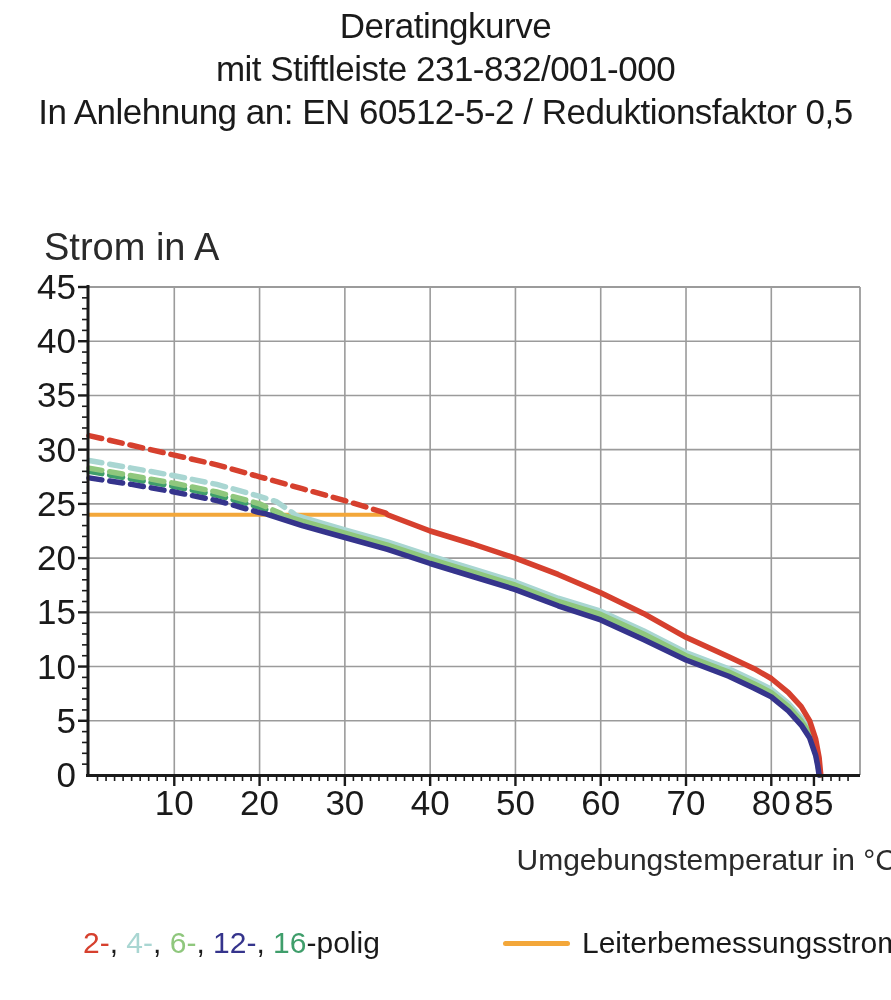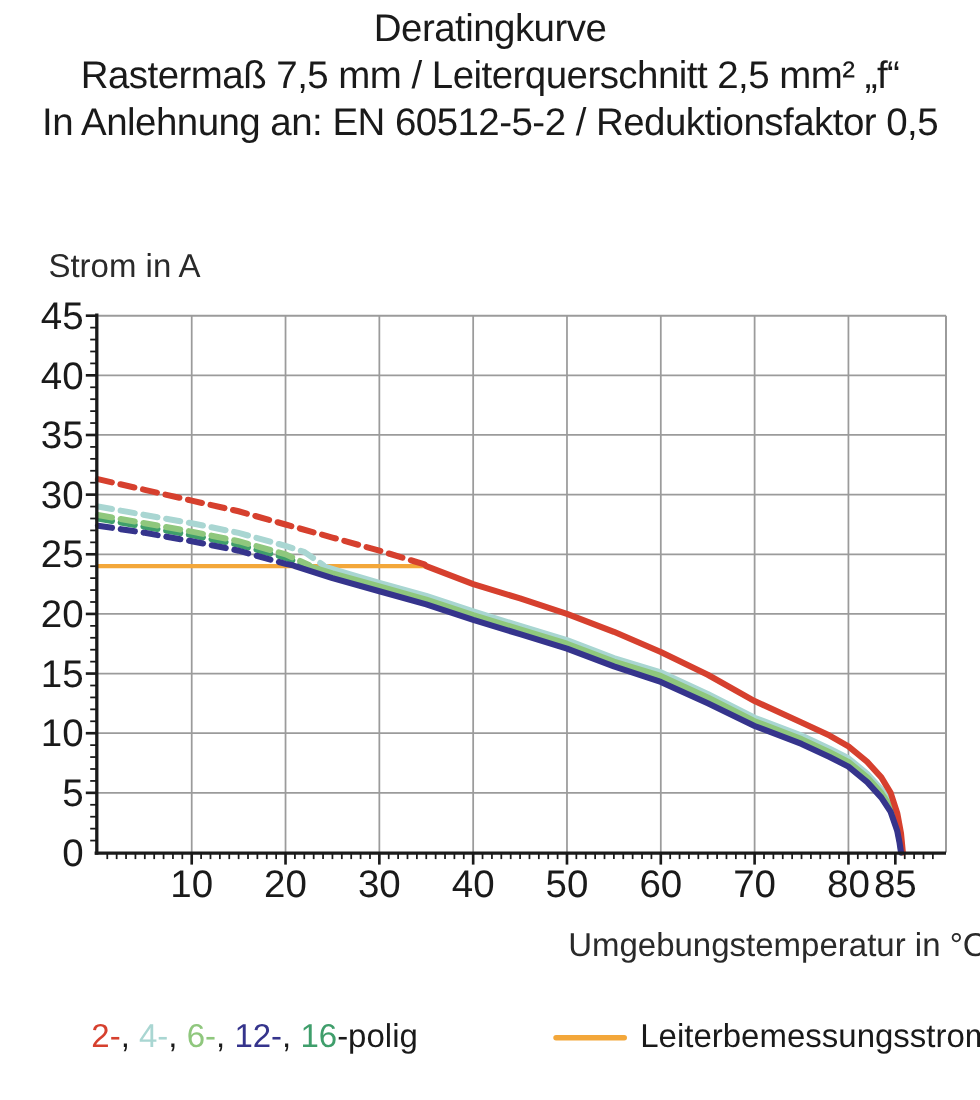--- a/index.html
+++ b/index.html
@@ -1,36 +1,36 @@
 <!DOCTYPE html>
 <html><head>
 <meta charset="utf-8">
 <style>
   html,body{margin:0;padding:0;background:#ffffff;}
   #page{position:relative;width:891px;height:1000px;background:#ffffff;overflow:hidden;
         font-family:"Liberation Sans", sans-serif;color:#1a1a1a;padding-left:44px;}
   #title-block{position:absolute;top:4px;left:0;width:891px;text-align:center;
                font-size:35px;line-height:43px;letter-spacing:-0.5px;color:#1a1a1a;}
-  #ylabel{position:absolute;left:44px;top:226px;font-size:30px;color:#2a2a2a;}
+  #ylabel{position:absolute;left:44px;top:226px;font-size:38px;color:#2a2a2a;}
   #xlabel{position:absolute;right:38px;top:843px;font-size:30px;color:#2a2a2a;text-align:right;}
   #chart-svg{position:absolute;left:0;top:0;}
   #legend-row{position:absolute;left:0;top:920px;width:722px;height:50px;font-size:30px;}
   #legend-poles{position:absolute;left:83px;top:6px;}
   #legend-rated{position:absolute;left:503px;top:6px;display:flex;align-items:center;}
   #rated-swatch{display:inline-block;width:67px;height:5px;border-radius:3px;margin-right:12px;}
   .tick-text{font-family:"Liberation Sans", sans-serif;}
 </style>
 </head>
 <body>
 
 <div id="page">
 
   <div id="title-block">
     <div>Deratingkurve</div>
-    <div>Rastermaß 7,5 mm / Leiterquerschnitt 2,5 mm² „f“</div>
+    <div>mit Stiftleiste 231-832/001-000</div>
     <div>In Anlehnung an: EN 60512-5-2 / Reduktionsfaktor 0,5</div>
   </div>
 
   <div id="ylabel">Strom in A</div>
 
   <svg id="chart-svg" width="891" height="1000" viewBox="0 0 891 1000">
       <line x1="174.28761061946904" y1="287" x2="174.28761061946904" y2="775" stroke="#9b9b9b" stroke-width="1.6"></line>
       <line x1="259.57522123893807" y1="287" x2="259.57522123893807" y2="775" stroke="#9b9b9b" stroke-width="1.6"></line>
       <line x1="344.86283185840705" y1="287" x2="344.86283185840705" y2="775" stroke="#9b9b9b" stroke-width="1.6"></line>
       <line x1="430.1504424778761" y1="287" x2="430.1504424778761" y2="775" stroke="#9b9b9b" stroke-width="1.6"></line>

